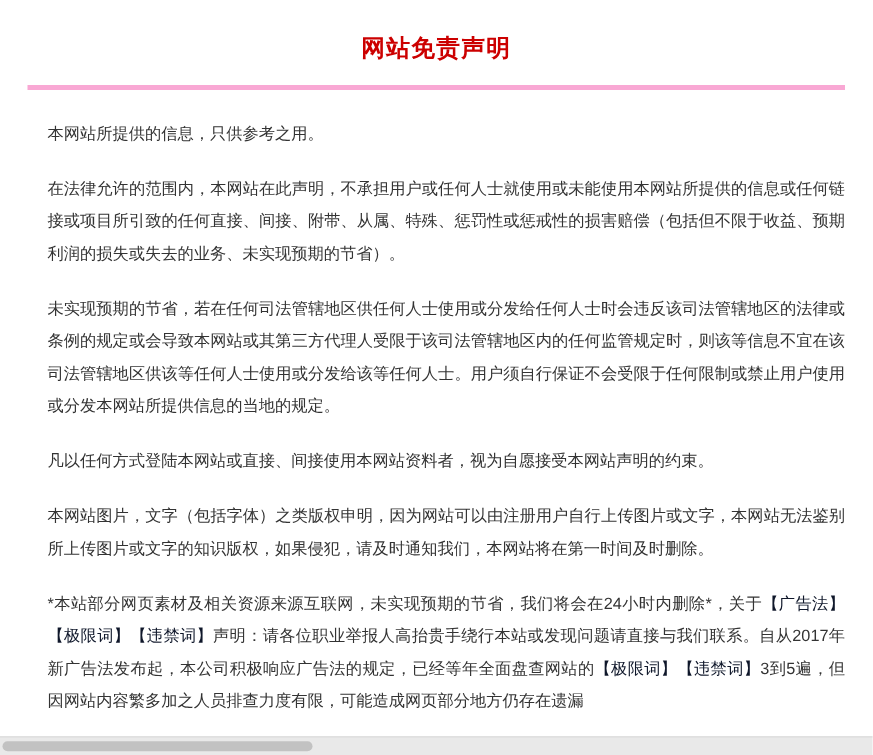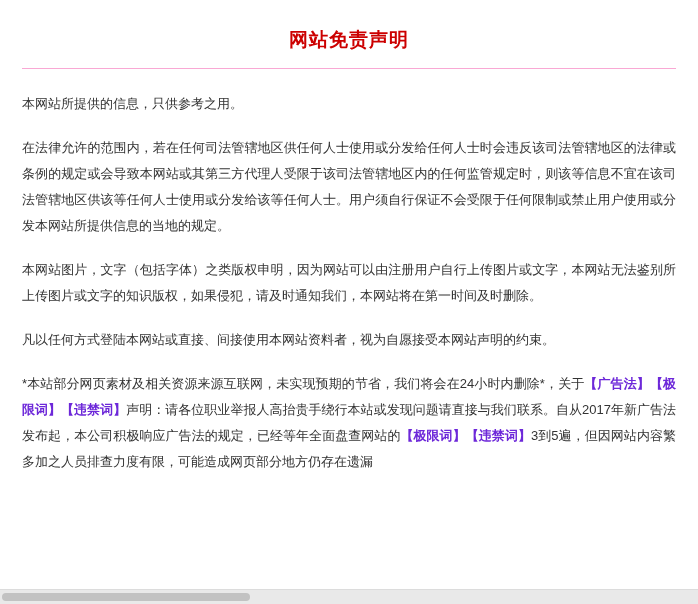--- a/index.html
+++ b/index.html
@@ -17,46 +17,46 @@
   .page {
     position: relative;
     width: 698px;
     height: 604px;
     box-sizing: border-box;
     padding: 0 22px;
   }
   .title-area {
     padding-top: 26px;
     padding-bottom: 14px;
-    border-bottom: 1px solid #f9a8d4;
+    border-bottom: 4px solid #f9a8d4;
     text-align: center;
   }
   .page-title {
     font-size: 19px;
     font-weight: bold;
     color: #cc0000;
     letter-spacing: 1px;
     line-height: 28px;
   }
   .content {
     padding-top: 22px;
   }
   .para {
     font-size: 13px;
     line-height: 26px;
     color: #333333;
-    margin: 0 0 18px 0;
+    margin: 0 0 18px 16px;
     text-align: justify;
   }
   .para.note {
     margin-bottom: 14px;
   }
   .hl {
-    color: #6d28d9;
-    font-weight: bold;
+    color: #0f172a;
+    font-weight: normal;
   }
   .bottom-bar {
     position: absolute;
     left: 0;
     right: 0;
     bottom: 0;
     height: 14px;
     background: #e9e9e9;
     border-top: 1px solid #dcdcdc;
   }
@@ -74,23 +74,24 @@
 <body>
 
 <div class="page">
 
   <div class="title-area">
     <div class="page-title">网站免责声明</div>
   </div>
 
   <div class="content">
     <p class="para">本网站所提供的信息，只供参考之用。</p>
-    <p class="para">在法律允许的范围内，若在任何司法管辖地区供任何人士使用或分发给任何人士时会违反该司法管辖地区的法律或条例的规定或会导致本网站或其第三方代理人受限于该司法管辖地区内的任何监管规定时，则该等信息不宜在该司法管辖地区供该等任何人士使用或分发给该等任何人士。用户须自行保证不会受限于任何限制或禁止用户使用或分发本网站所提供信息的当地的规定。</p>
+    <p class="para">在法律允许的范围内，本网站在此声明，不承担用户或任何人士就使用或未能使用本网站所提供的信息或任何链接或项目所引致的任何直接、间接、附带、从属、特殊、惩罚性或惩戒性的损害赔偿（包括但不限于收益、预期利润的损失或失去的业务、未实现预期的节省）。</p>
+    <p class="para">未实现预期的节省，若在任何司法管辖地区供任何人士使用或分发给任何人士时会违反该司法管辖地区的法律或条例的规定或会导致本网站或其第三方代理人受限于该司法管辖地区内的任何监管规定时，则该等信息不宜在该司法管辖地区供该等任何人士使用或分发给该等任何人士。用户须自行保证不会受限于任何限制或禁止用户使用或分发本网站所提供信息的当地的规定。</p>
+    <p class="para">凡以任何方式登陆本网站或直接、间接使用本网站资料者，视为自愿接受本网站声明的约束。</p>
     <p class="para">本网站图片，文字（包括字体）之类版权申明，因为网站可以由注册用户自行上传图片或文字，本网站无法鉴别所上传图片或文字的知识版权，如果侵犯，请及时通知我们，本网站将在第一时间及时删除。</p>
-    <p class="para">凡以任何方式登陆本网站或直接、间接使用本网站资料者，视为自愿接受本网站声明的约束。</p>
 
     <p class="para note">
       <span>*本站部分网页素材及相关资源来源互联网，未实现预期的节省，我们将会在24小时内删除*，关于</span><span id="notice-segments"><span class="hl">【广告法】</span><span class="hl">【极限词】</span><span class="hl">【违禁词】</span><span>声明：请各位职业举报人高抬贵手绕行本站或发现问题请直接与我们联系。自从2017年新广告法发布起，本公司积极响应广告法的规定，已经等年全面盘查网站的</span><span class="hl">【极限词】</span><span class="hl">【违禁词】</span><span>3到5遍，但因网站内容繁多加之人员排查力度有限，可能造成网页部分地方仍存在遗漏</span></span>
     </p>
   </div>
 
   <div class="bottom-bar">
     <div class="scroll-thumb"></div>
   </div>
 

